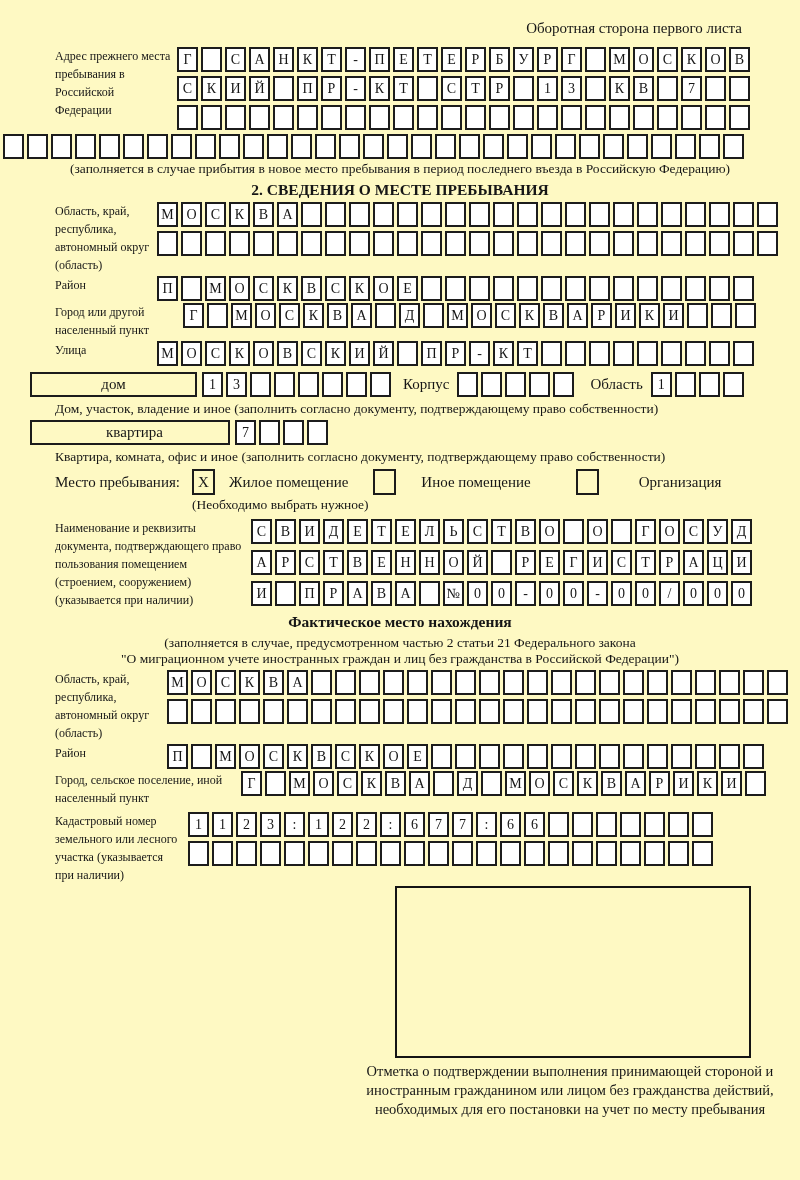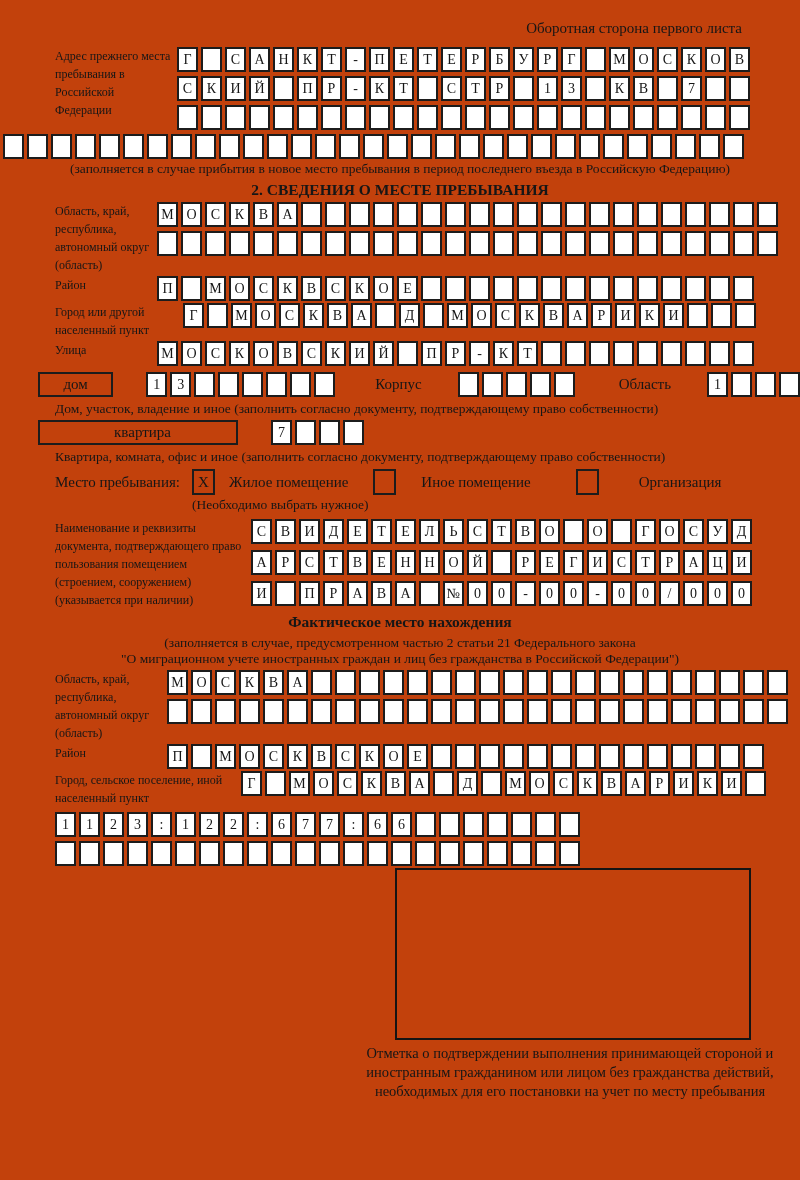--- a/index.html
+++ b/index.html
@@ -1,18 +1,18 @@
 <!DOCTYPE html>
 <html><head>
 <meta charset="utf-8">
 <style>
   html,body{margin:0;padding:0;background:#ffffff;}
   .page{
     width:800px;height:1180px;box-sizing:border-box;overflow:hidden;
-    background:#c2410c;color:#161616;
+    background:#fef9c3;color:#161616;
     font-family:"Liberation Serif", "DejaVu Serif", serif;
     padding-top:20px;position:relative;
   }
   .top-note{font-size:15px;text-align:right;padding-right:58px;}
   .row{display:flex;align-items:flex-start;}
   .lbl{font-size:12px;line-height:18px;flex:0 0 auto;box-sizing:border-box;padding-right:6px;}
   .rows{display:flex;flex-direction:column;gap:4px;}
   .cells{display:flex;gap:3px;flex-wrap:nowrap;}
   .cell{
     box-sizing:border-box;flex:0 0 21px;width:21px;height:25px;
@@ -25,21 +25,21 @@
   }
   .inline-lbl{font-size:15px;line-height:25px;}
   .checkbox{
     box-sizing:border-box;width:23px;height:26px;border:2px solid #1c1c1c;
     display:inline-flex;align-items:center;justify-content:center;font-size:15px;flex:0 0 auto;
   }
   .note{font-size:13.5px;}
   .center{text-align:center;}
   .bold{font-weight:bold;}
   .sec-title{font-size:15.5px;}
-  .ml55{margin-left:55px;} .ml30{margin-left:38px;gap:28px;}
+  .ml55{margin-left:55px;} .ml30{margin-left:30px;}
   .w120{width:122px;} .w100{width:102px;} .w128{width:128px;} .w195{width:196px;} .w110{width:112px;} .w185{width:186px;} .w132{width:133px;}
   .mt2{margin-top:2px;} .mt3{margin-top:3px;} .mt4{margin-top:4px;} .mt5{margin-top:5px;} .mt6{margin-top:6px;} .mt10{margin-top:10px;}
   .fullrow{margin-left:3px;}
   .stay-row{font-size:15px;align-items:center;}
   .stay-row .t{line-height:26px;}
   .big-box{box-sizing:border-box;margin-left:395px;width:356px;height:172px;border:2px solid #141414;}
   .caption{width:430px;margin-left:355px;font-size:14.5px;line-height:19px;}
   .gap12{margin-left:12px;} .gap14{margin-left:14px;} .gap25{margin-left:25px;} .gap45{margin-left:45px;} .gap40{margin-left:40px;}
 </style>
 </head>
@@ -569,20 +569,21 @@
         <span class="cell">А</span>
         <span class="cell">Р</span>
         <span class="cell">И</span>
         <span class="cell">К</span>
         <span class="cell">И</span>
         <span class="cell"></span>
       </div>
   </div>
 
   <div class="row ml55 mt5">
+    <div class="lbl w132">Кадастровый номер земельного или лесного участка (указывается при наличии)</div>
     <div class="rows">
       <div class="cells">
           <span class="cell">1</span>
           <span class="cell">1</span>
           <span class="cell">2</span>
           <span class="cell">3</span>
           <span class="cell">:</span>
           <span class="cell">1</span>
           <span class="cell">2</span>
           <span class="cell">2</span>

